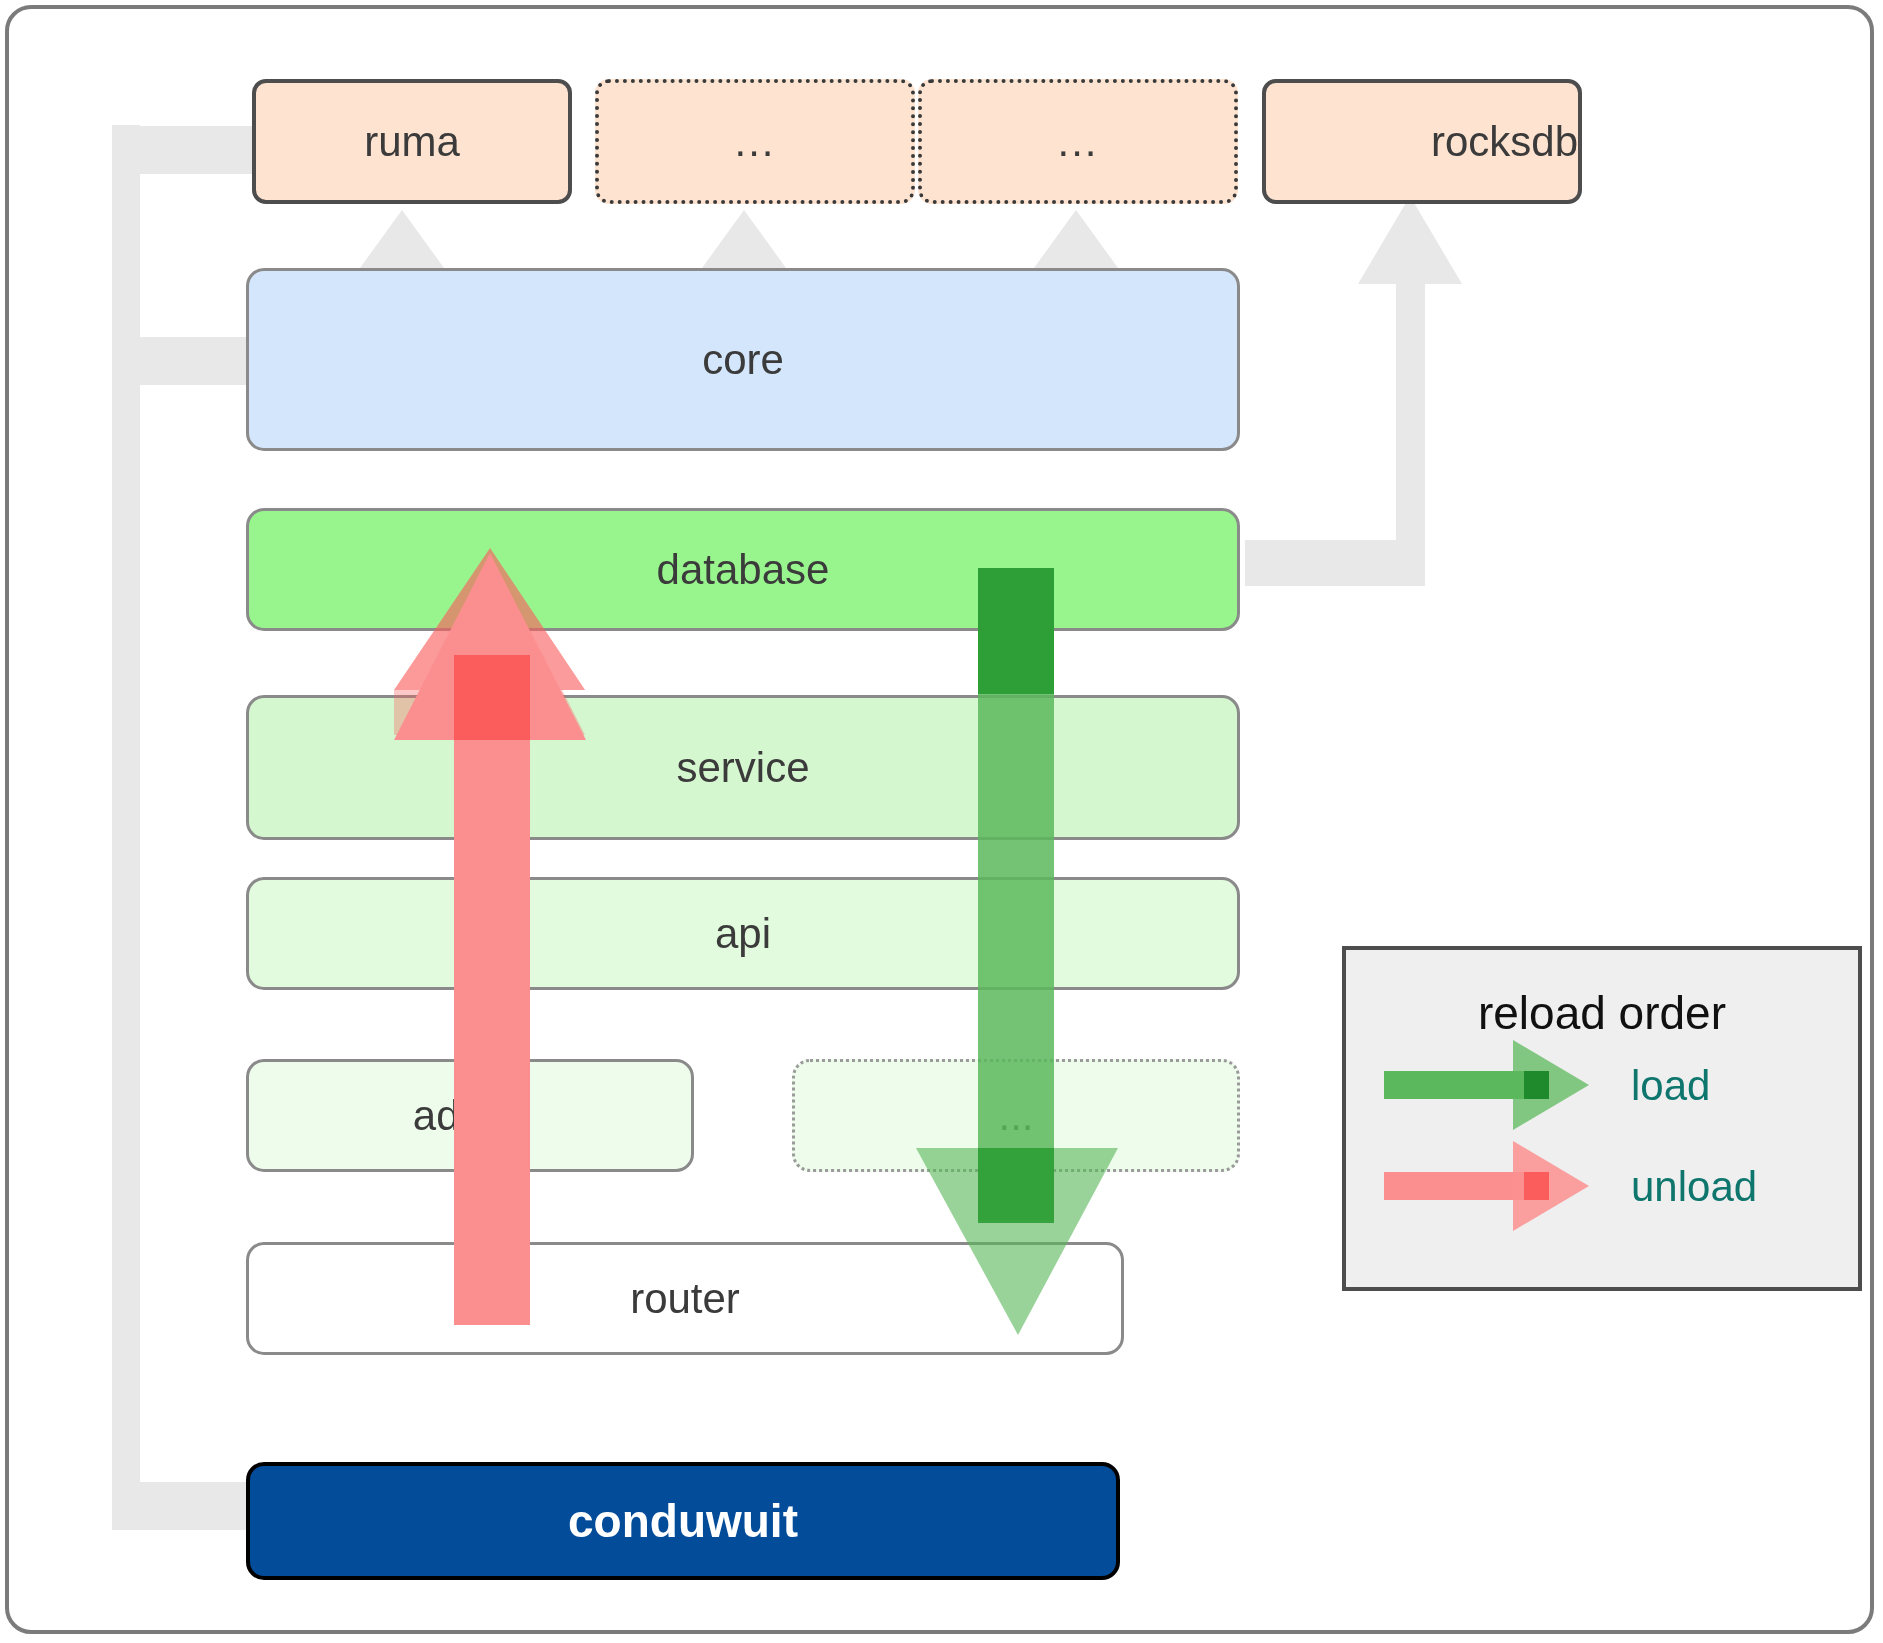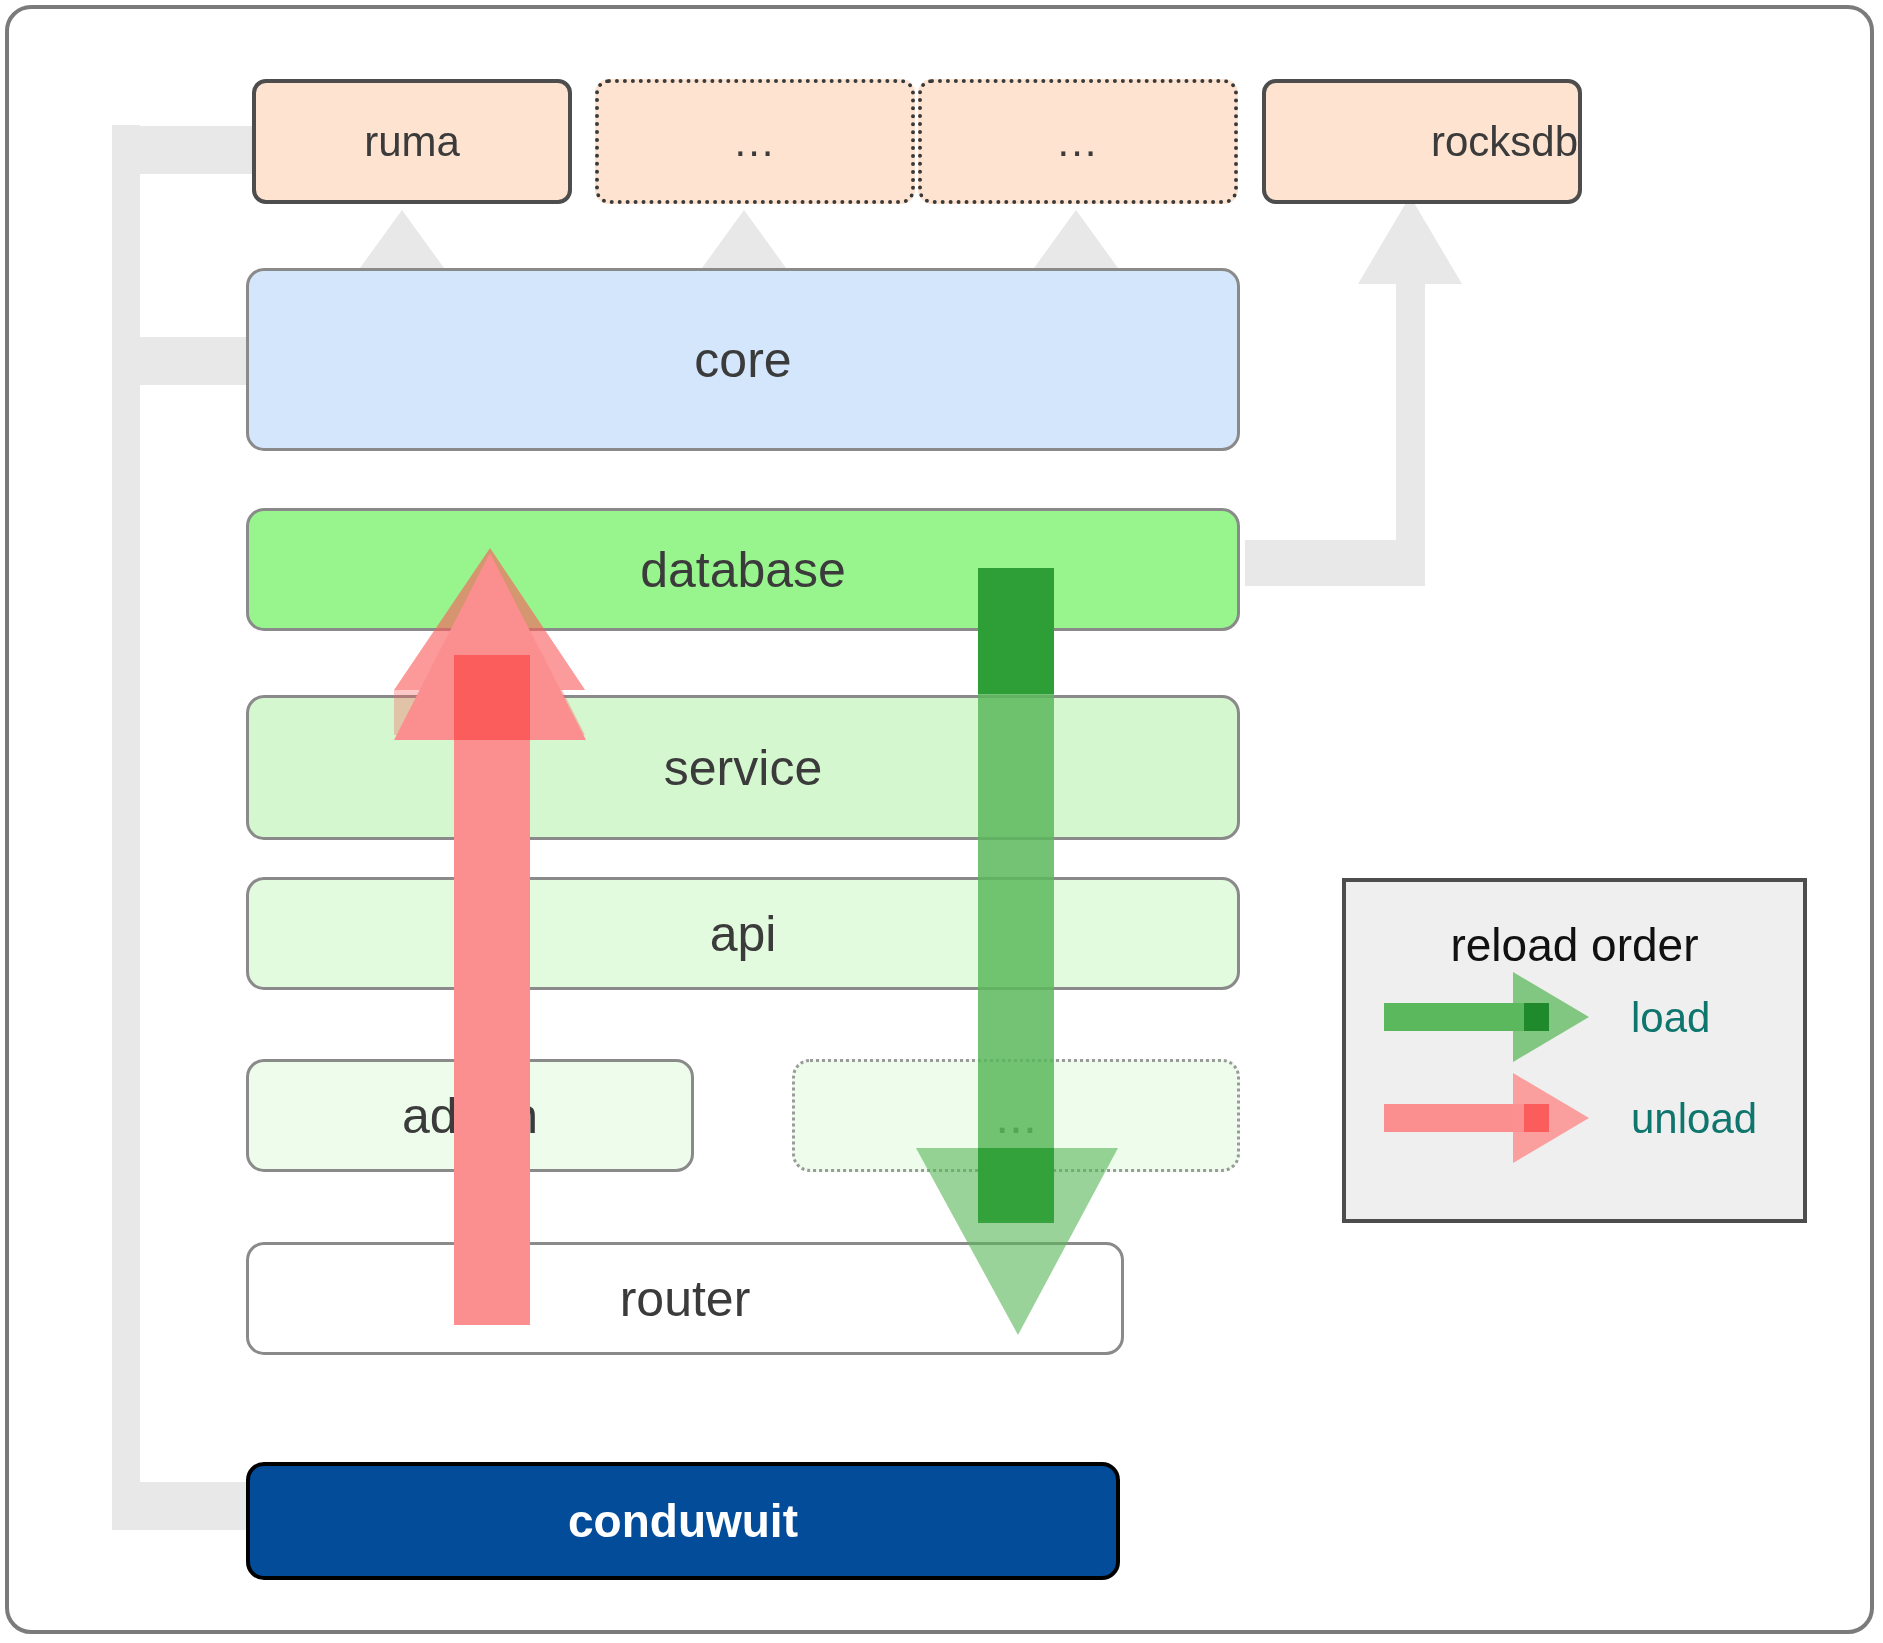--- a/index.html
+++ b/index.html
@@ -8,21 +8,21 @@
   #frame{position:absolute;left:5px;top:5px;width:1869px;height:1629px;border:4px solid #7b7b7b;border-radius:26px;box-sizing:border-box;background:#fff;}
   .node{position:absolute;box-sizing:border-box;display:flex;align-items:center;justify-content:center;}
   .node .lbl{font-family:"Liberation Sans Narrow","Liberation Sans",sans-serif;font-stretch:condensed;color:#3b3b3b;white-space:nowrap;}
   
   .dep{background:#fde3d0;border:4px solid #4d4d4d;border-radius:14px;margin-left:6px;}
   .dep.dotted{border-style:dotted;border-width:4px;border-color:#3a3a3a;}
   .dep .lbl{font-size:42px;}
   .dep.ellipsis .lbl{font-size:42px;letter-spacing:2px;}
   
   .layer{border:3px solid #8a8a8a;border-radius:18px;}
-  .layer .lbl{font-size:50px;}
+  .layer .lbl{font-size:42px;}
   .layer.dotted{border-style:dotted;border-width:3px;border-color:#9a9a9a;}
   .root{background:#034c99;border:4px solid #000;border-radius:18px;}
   .root .lbl{font-size:46px;color:#ffffff;font-weight:bold;}
   
   #legend{position:absolute;background:#efefef;border:4px solid #4d4d4d;box-sizing:border-box;}
   #legend .ltitle{position:absolute;left:0;right:0;top:36px;text-align:center;font-size:46px;color:#111;font-family:"Liberation Sans",sans-serif;}
   #legend .lrow-label{position:absolute;font-size:42px;color:#0f766e;font-family:"Liberation Sans",sans-serif;white-space:nowrap;}
   svg.ov{position:absolute;left:0;top:0;width:1883px;height:1643px;pointer-events:none;}
 </style>
 </head>
@@ -129,21 +129,21 @@
     </g>
 
     <g>
       <rect x="978" y="568" width="76" height="652" fill="#5cb85c" opacity="0.85"></rect>
       <polygon points="1018,1335 916,1148 1118,1148" fill="#5cb85c" opacity="0.62"></polygon>
       <rect x="978" y="1148" width="76" height="75" fill="#2e9e36" opacity="0.9"></rect>
       <rect x="978" y="568" width="76" height="126" fill="#2e9e36"></rect>
     </g>
   </svg>
 
-  <div id="legend" style="left:1342px;top:878px;width:465px;height:345px;padding-left:36px;">
+  <div id="legend" style="left:1342px;top:946px;width:520px;height:345px;padding-left:36px;">
     <div class="ltitle">reload order</div>
 
     <svg width="465" height="345" style="position:absolute;left:0;top:0;">
 
       <g>
         <rect x="38" y="121" width="165" height="28" fill="#5cb85c"></rect>
         <polygon points="245,105 245,165 170,135" fill="#5cb85c" opacity="0.0"></polygon>
         <polygon points="170,105 245,135 170,165" fill="#5cb85c" opacity="0.0"></polygon>
         <polygon points="243,135 167,180 167,90" fill="#5cb85c" opacity="0.75"></polygon>
         <rect x="178" y="121" width="25" height="28" fill="#1f8a2b"></rect>

